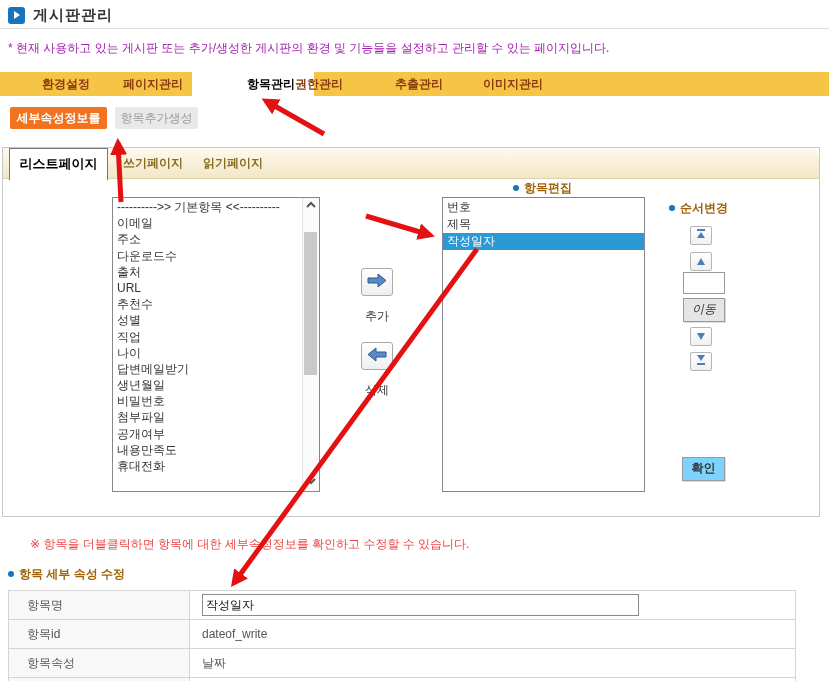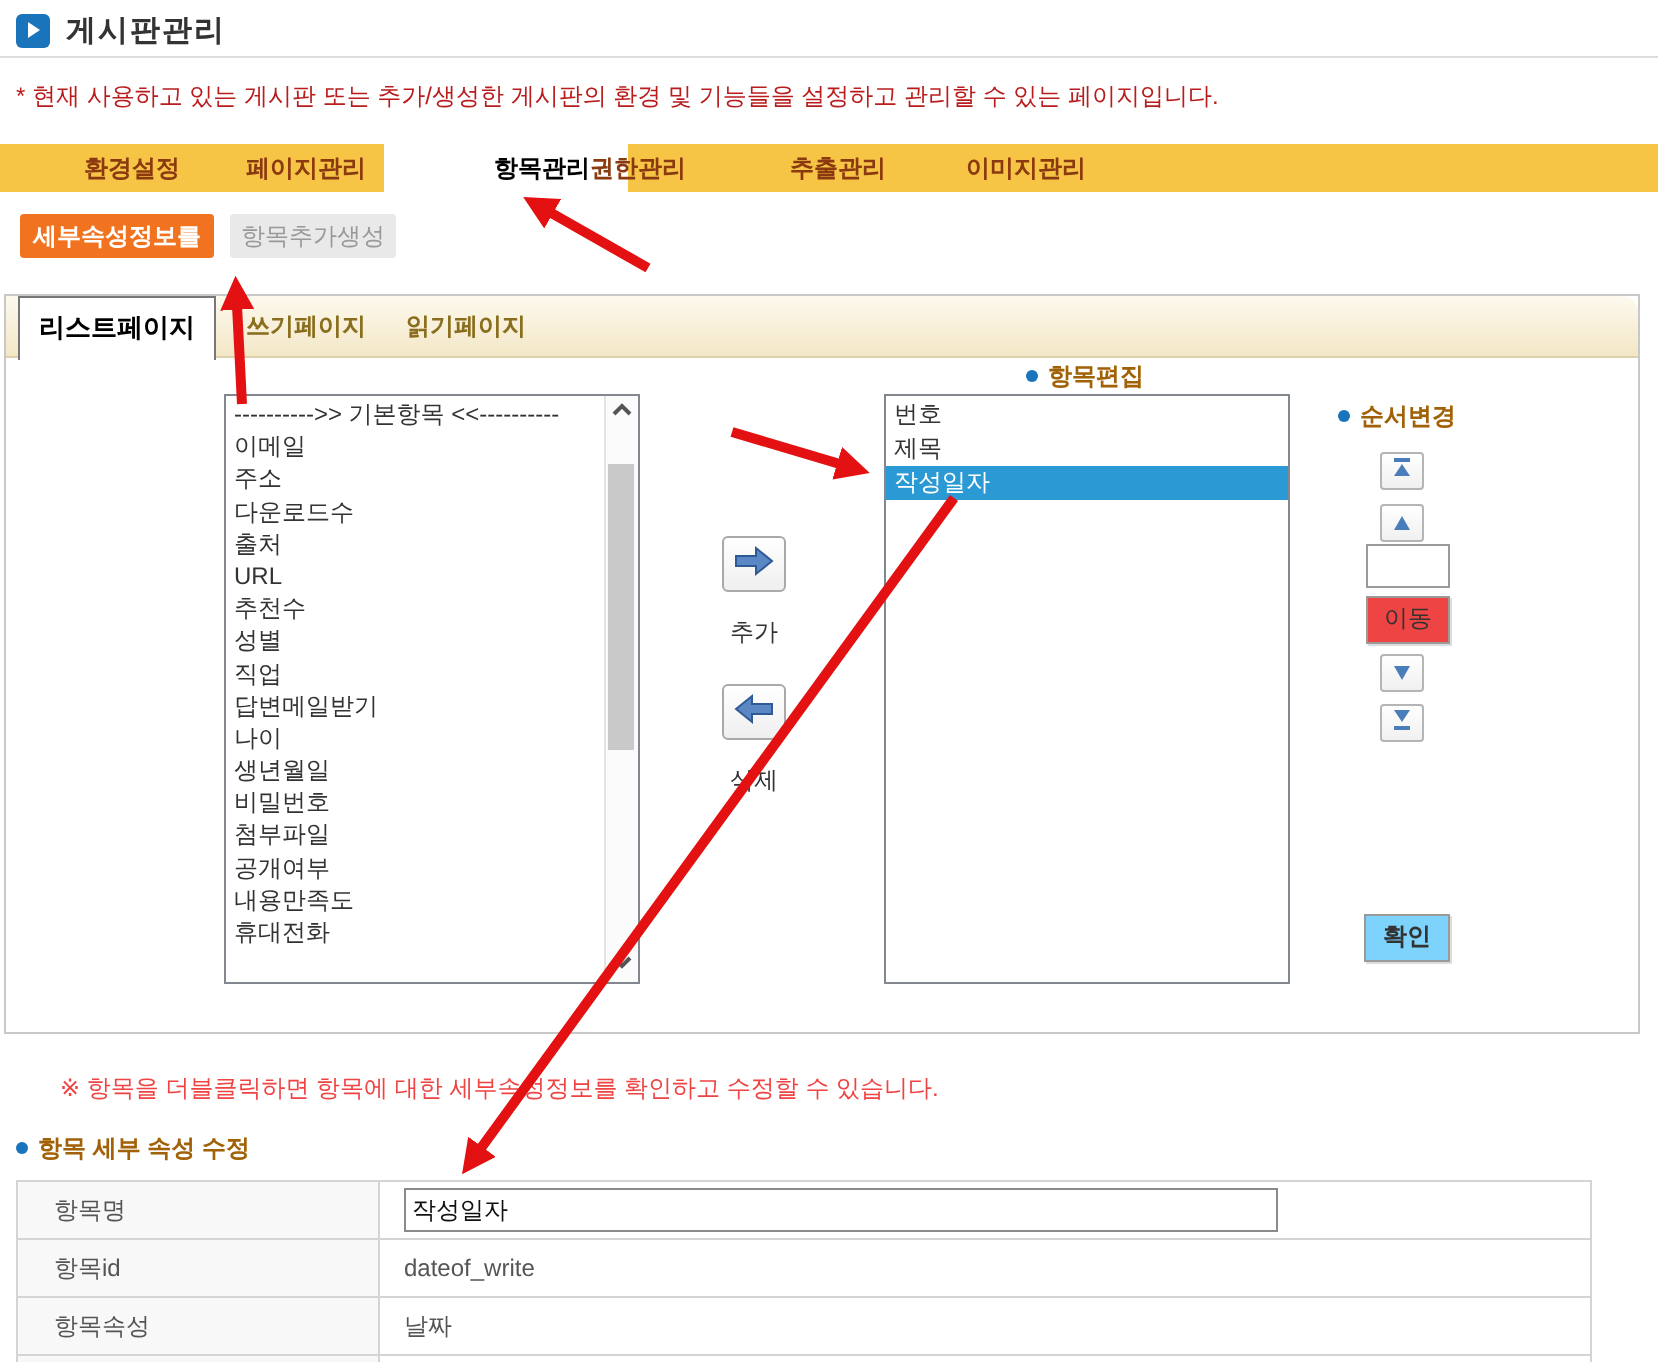--- a/index.html
+++ b/index.html
@@ -6,21 +6,21 @@
   body{
     width:829px;height:681px;overflow:hidden;position:relative;background:#fff;
     font-family:"Liberation Sans","DejaVu Sans",sans-serif;font-size:12px;color:#333;
   }
   .abs{position:absolute;}
   
   .title-icon{left:8px;top:7px;width:17px;height:17px;background:#1A74BB;border-radius:3px;}
   .title-icon:after{content:"";position:absolute;left:6px;top:4px;border-left:6px solid #fff;border-top:4px solid transparent;border-bottom:4px solid transparent;}
   .page-title{left:33px;top:6px;font-size:15px;font-weight:bold;color:#333;letter-spacing:1px;}
   .title-rule{left:0;top:28px;width:829px;height:0;border-top:1px solid #ddd;}
-  .page-desc{left:8px;top:40px;color:#b91c1c;}
+  .page-desc{left:8px;top:40px;color:#a21caf;}
   
   .main-tabbar{left:0;top:72px;width:829px;height:24px;background:#F7C545;}
   .main-tab{position:absolute;top:0;height:40px;line-height:24px;font-weight:bold;color:#8B3A10;cursor:pointer;}
   .main-tab.active{background:#fff;text-align:center;color:#000;}
   
   .btn-orange{left:10px;top:107px;width:97px;height:22px;line-height:22px;text-align:center;background:#F1731F;color:#fff;font-weight:bold;border-radius:2px;cursor:pointer;}
   .btn-gray{left:115px;top:107px;width:83px;height:22px;line-height:22px;text-align:center;background:#E9E9E9;color:#999;border-radius:2px;cursor:pointer;}
   
   .content-box{left:2px;top:147px;width:816px;height:368px;border:1px solid #c8c8c8;background:#fff;}
   .page-tabstrip{position:absolute;left:0;top:0;width:816px;height:30px;background:linear-gradient(#fdf9ee,#f3e7c6);border-bottom:1px solid #ddd1ad;border-top-right-radius:8px;}
@@ -42,21 +42,21 @@
   .sb-thumb{position:absolute;left:1px;top:34px;width:13px;height:143px;background:#c9c9c9;cursor:pointer;}
   
   .xfer-btn{position:absolute;left:358px;width:32px;height:28px;background:linear-gradient(#fff,#efefef);border:1px solid #a9a9a9;border-radius:3px;cursor:pointer;text-align:center;padding-top:3px;box-sizing:border-box;}
   .xfer-label{position:absolute;left:362px;color:#333;}
   
   .bullet{display:inline-block;width:6px;height:6px;border-radius:50%;background:#1A74BB;margin-right:5px;vertical-align:1px;}
   .panel-title{font-weight:bold;color:#a16207;}
   
   .ord-btn{position:absolute;left:687px;width:22px;height:19px;background:linear-gradient(#fff,#f0f0f0);border:1px solid #b5b5b5;border-radius:2px;cursor:pointer;text-align:center;padding-top:2px;box-sizing:border-box;}
   .ord-input{left:680px;top:124px;width:36px;height:18px;border:1px solid #9a9a9a;}
-  .ord-move{left:680px;top:150px;width:40px;height:22px;line-height:20px;background:#ef4444;border:1px solid #9a9a9a;text-align:center;cursor:pointer;box-shadow:1px 1px 0 #ddd;}
+  .ord-move{left:680px;top:150px;width:40px;height:22px;line-height:20px;background:#e5e5e5;border:1px solid #9a9a9a;text-align:center;cursor:pointer;box-shadow:1px 1px 0 #ddd;font-style:italic;}
   .btn-confirm{left:679px;top:309px;width:41px;height:22px;line-height:20px;background:#7dd3fc;border:1px solid #9a9a9a;text-align:center;font-weight:bold;cursor:pointer;box-shadow:1px 1px 0 #ddd;}
   
   .dbl-note{left:30px;top:536px;color:#ef4444;}
   .detail-header{left:8px;top:566px;}
   .detail-table{left:8px;top:590px;width:788px;border-collapse:collapse;}
   .detail-table td{border:1px solid #d4d4d4;height:28px;padding:0;}
   .detail-table td.lbl{width:162px;background:#f8f8f8;color:#555;padding-left:18px;}
   .detail-table td.val{padding-left:12px;color:#555;}
   .name-input{width:430px;height:18px;border:1px solid #8a8a8a;font-family:inherit;font-size:12px;padding-left:3px;color:#111;}
   
@@ -93,22 +93,22 @@
     <div class="lb-items">
       <div class="lb-item">----------&gt;&gt; 기본항목 &lt;&lt;----------</div>
       <div class="lb-item">이메일</div>
       <div class="lb-item">주소</div>
       <div class="lb-item">다운로드수</div>
       <div class="lb-item">출처</div>
       <div class="lb-item">URL</div>
       <div class="lb-item">추천수</div>
       <div class="lb-item">성별</div>
       <div class="lb-item">직업</div>
+      <div class="lb-item">나이</div>
       <div class="lb-item">답변메일받기</div>
-      <div class="lb-item">나이</div>
       <div class="lb-item">생년월일</div>
       <div class="lb-item">비밀번호</div>
       <div class="lb-item">첨부파일</div>
       <div class="lb-item">공개여부</div>
       <div class="lb-item">내용만족도</div>
       <div class="lb-item">휴대전화</div>
     </div>
     <div class="sb">
       <div class="sb-btn sb-up">
         <svg width="10" height="8" viewBox="0 0 10 8">

